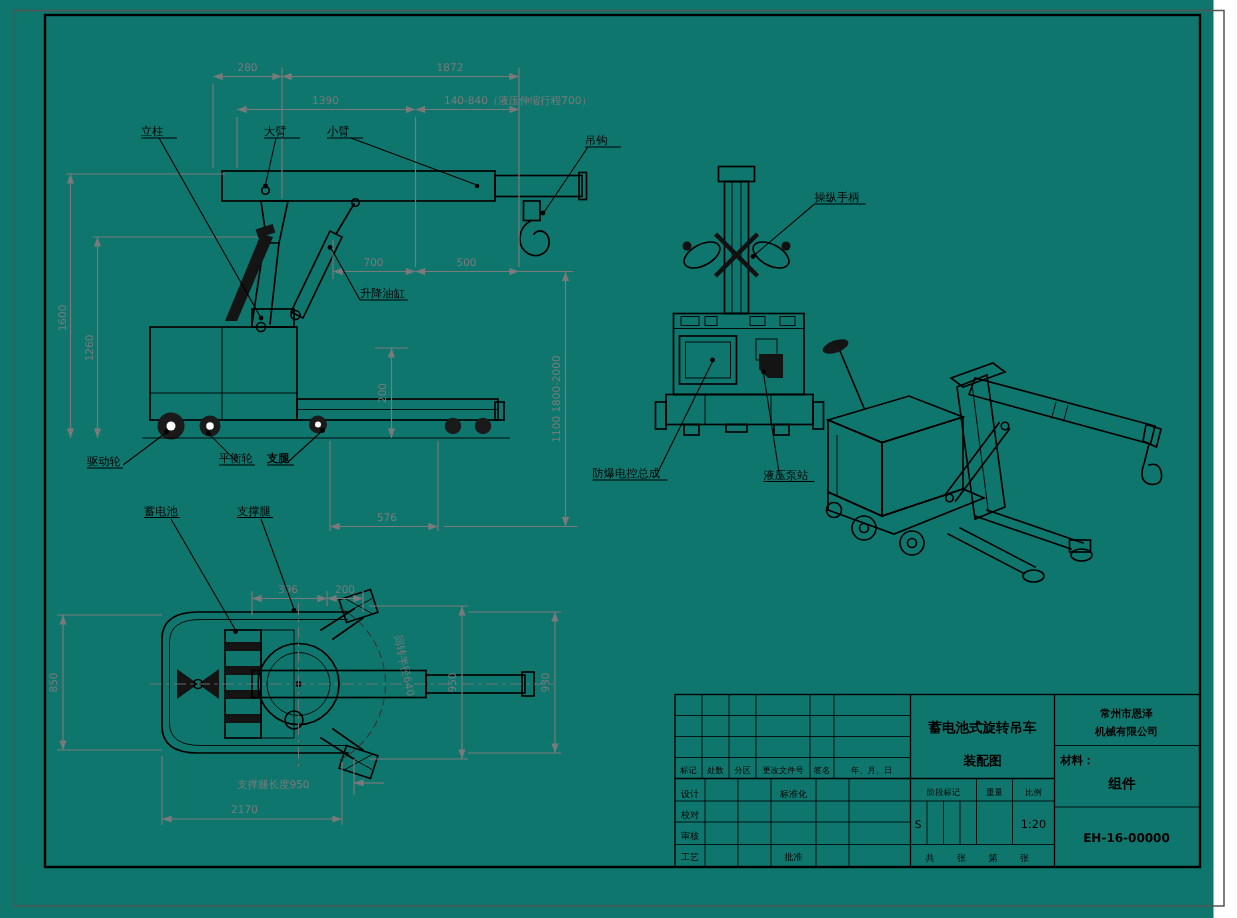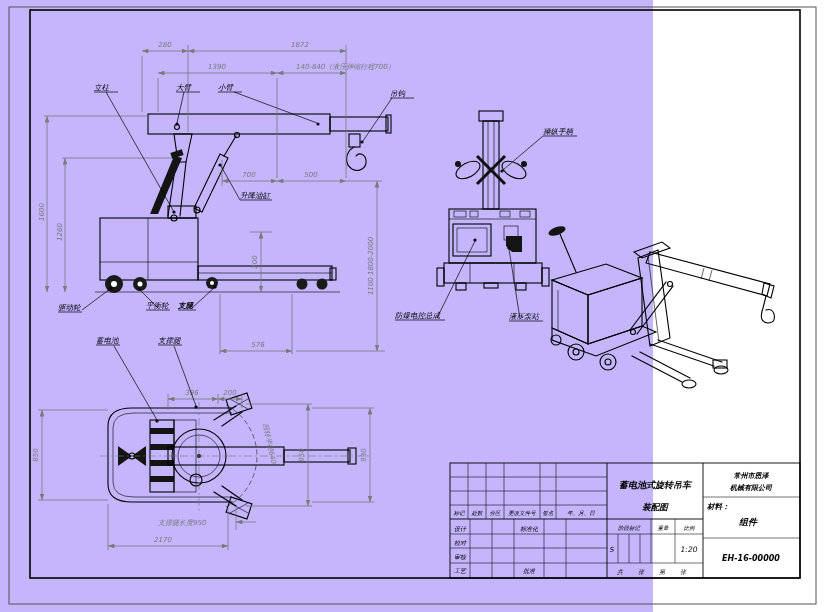--- a/index.html
+++ b/index.html
@@ -1,16 +1,16 @@
 <!DOCTYPE html>
 <html><head>
 <meta charset="utf-8">
 <style>
   html,body{margin:0;padding:0;background:#fff;}
-  .page{position:relative;width:653px;height:612px;background:#c4b5fd;font-family:"DejaVu Sans","Liberation Sans",sans-serif;font-style:italic;}
+  .page{position:relative;width:809px;height:612px;background:#0f766e;font-family:"DejaVu Sans","Liberation Sans",sans-serif;}
   svg{display:block}
   .obj{stroke:#000;stroke-width:1.1;fill:none;stroke-linecap:square}
   .thin{stroke:#000;stroke-width:0.6;fill:none}
   .solid{fill:#141414;stroke:none}
   .dim{stroke:#7a7a7a;stroke-width:0.8;fill:none}
   .dimtxt{fill:#7a7a7a;font-size:7px;font-family:"DejaVu Sans",sans-serif}
   .lbl{fill:#000;font-size:7.5px;font-family:"DejaVu Sans",sans-serif}
   .lead{stroke:#000;stroke-width:0.7;fill:none}
   .tb{stroke:#000;stroke-width:0.9;fill:none}
   .tbthin{stroke:#000;stroke-width:0.55;fill:none}

